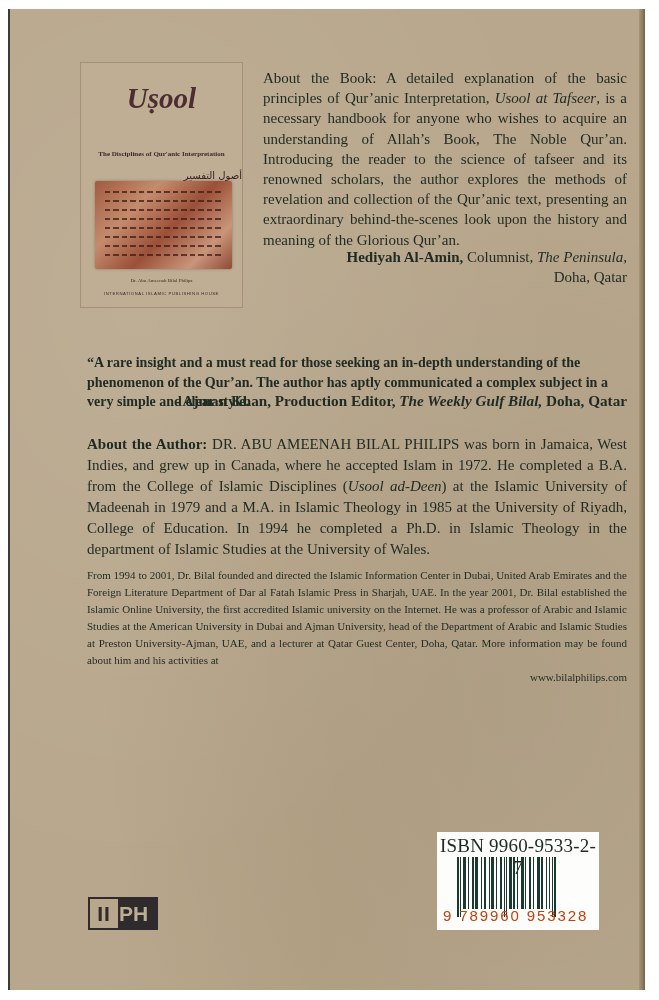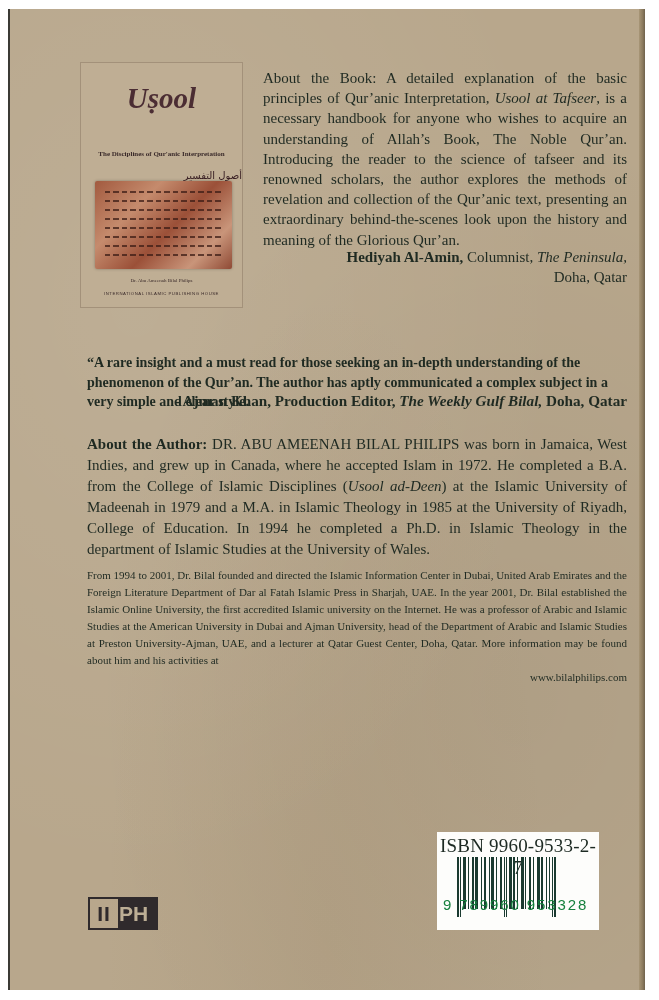--- a/index.html
+++ b/index.html
@@ -32,21 +32,21 @@
   .quote-attr{position:absolute;left:87px;top:391px;width:540px;text-align:right;font-size:15.2px;font-weight:bold;line-height:20px;}
   .about-author{position:absolute;left:87px;top:434px;width:540px;font-size:15px;line-height:21px;text-align:justify;}
   .career{position:absolute;left:87px;top:556px;width:540px;font-size:11px;line-height:17px;text-align:justify;margin-top:11px;}
   .website{display:block;text-align:right;}
   
   .barcode-box{position:absolute;left:437px;top:832px;width:162px;height:98px;background:#fdfdfb;}
   .isbn{position:absolute;left:0;top:3px;width:100%;text-align:center;font-size:19px;color:#1d2a23;letter-spacing:0.2px;}
   .bars{position:absolute;left:20px;top:25px;width:134px;height:58px;display:flex;align-items:flex-start;}
   .bar{height:52px;background:#1a3a30;}
   .bar.long{height:60px;}
-  .bar-digits{position:absolute;left:6px;top:64px;width:150px;font-family:"Liberation Sans",sans-serif;font-size:15px;color:#15803d;letter-spacing:1.9px;}
+  .bar-digits{position:absolute;left:6px;top:75px;width:150px;font-family:"Liberation Sans",sans-serif;font-size:15px;color:#c2410c;letter-spacing:1.9px;}
   
   .logo{position:absolute;left:88px;top:897px;width:70px;height:33px;border:2px solid #2f2a2c;box-sizing:border-box;display:flex;}
   .logo-left{width:28px;height:100%;display:flex;align-items:center;justify-content:center;color:#2f2a2c;font-family:"Liberation Sans",sans-serif;font-weight:bold;font-size:21px;letter-spacing:1px;}
   .logo-right{flex:1;background:#2f2a2c;display:flex;align-items:center;justify-content:flex-start;color:#bcae95;font-family:"Liberation Sans",sans-serif;font-weight:bold;font-size:21px;padding-left:1px;}
 </style>
 </head>
 <body>
 
 <div class="cover">
   <div class="spine-edge"></div>

